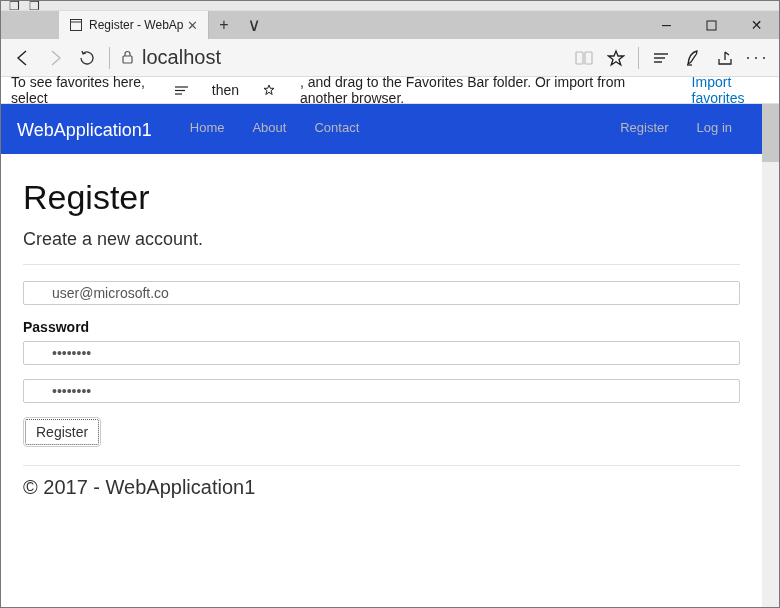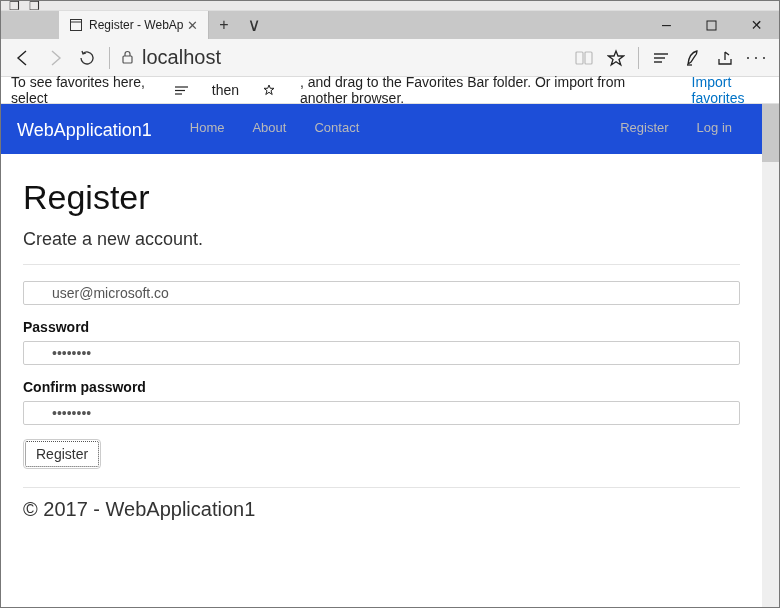--- a/index.html
+++ b/index.html
@@ -216,21 +216,20 @@
       <div class="form-group">
         <input class="form-control" type="text" value="user@microsoft.co" style="">
       </div>
 
       <div class="form-group">
         <label>Password</label>
         <input class="form-control" type="text" value="••••••••" style="">
       </div>
 
       <div class="form-group">
-        <label>Confirm password</label>
         <input class="form-control" type="text" value="••••••••" style="">
       </div>
 
       <div class="submit-row">
         <button class="submit-btn">Register</button>
       </div>
 
       <hr class="footer-hr">
       <div class="footer">© 2017 - WebApplication1</div>
     </div>

